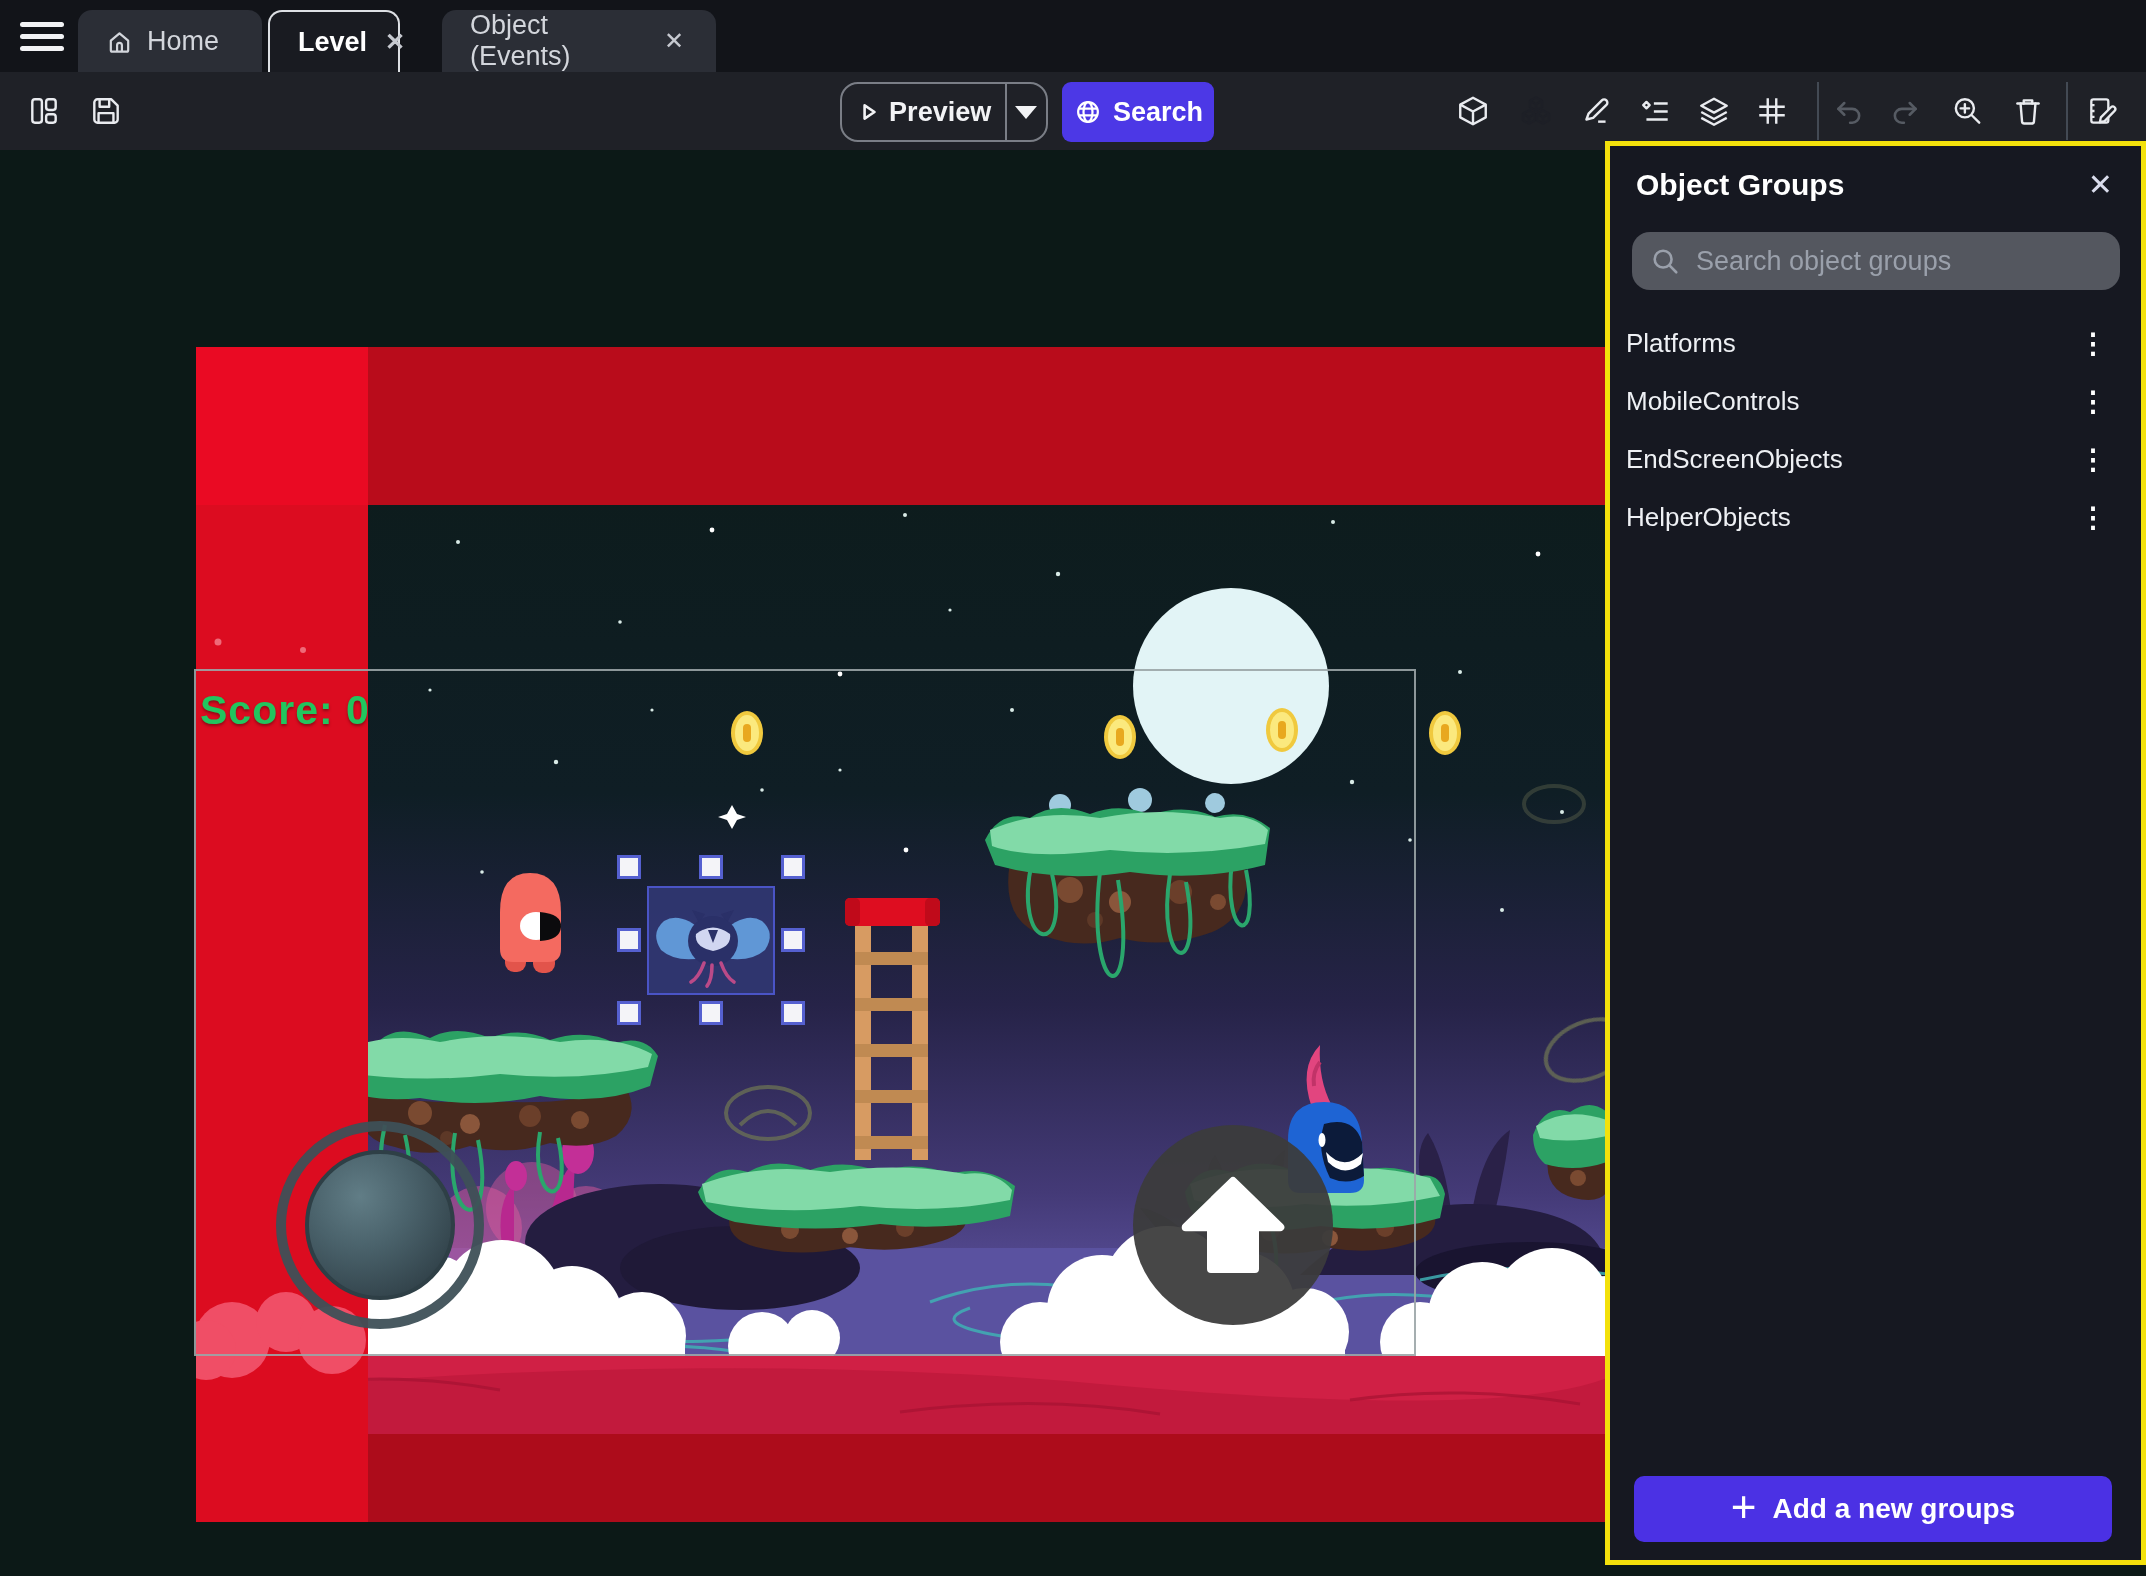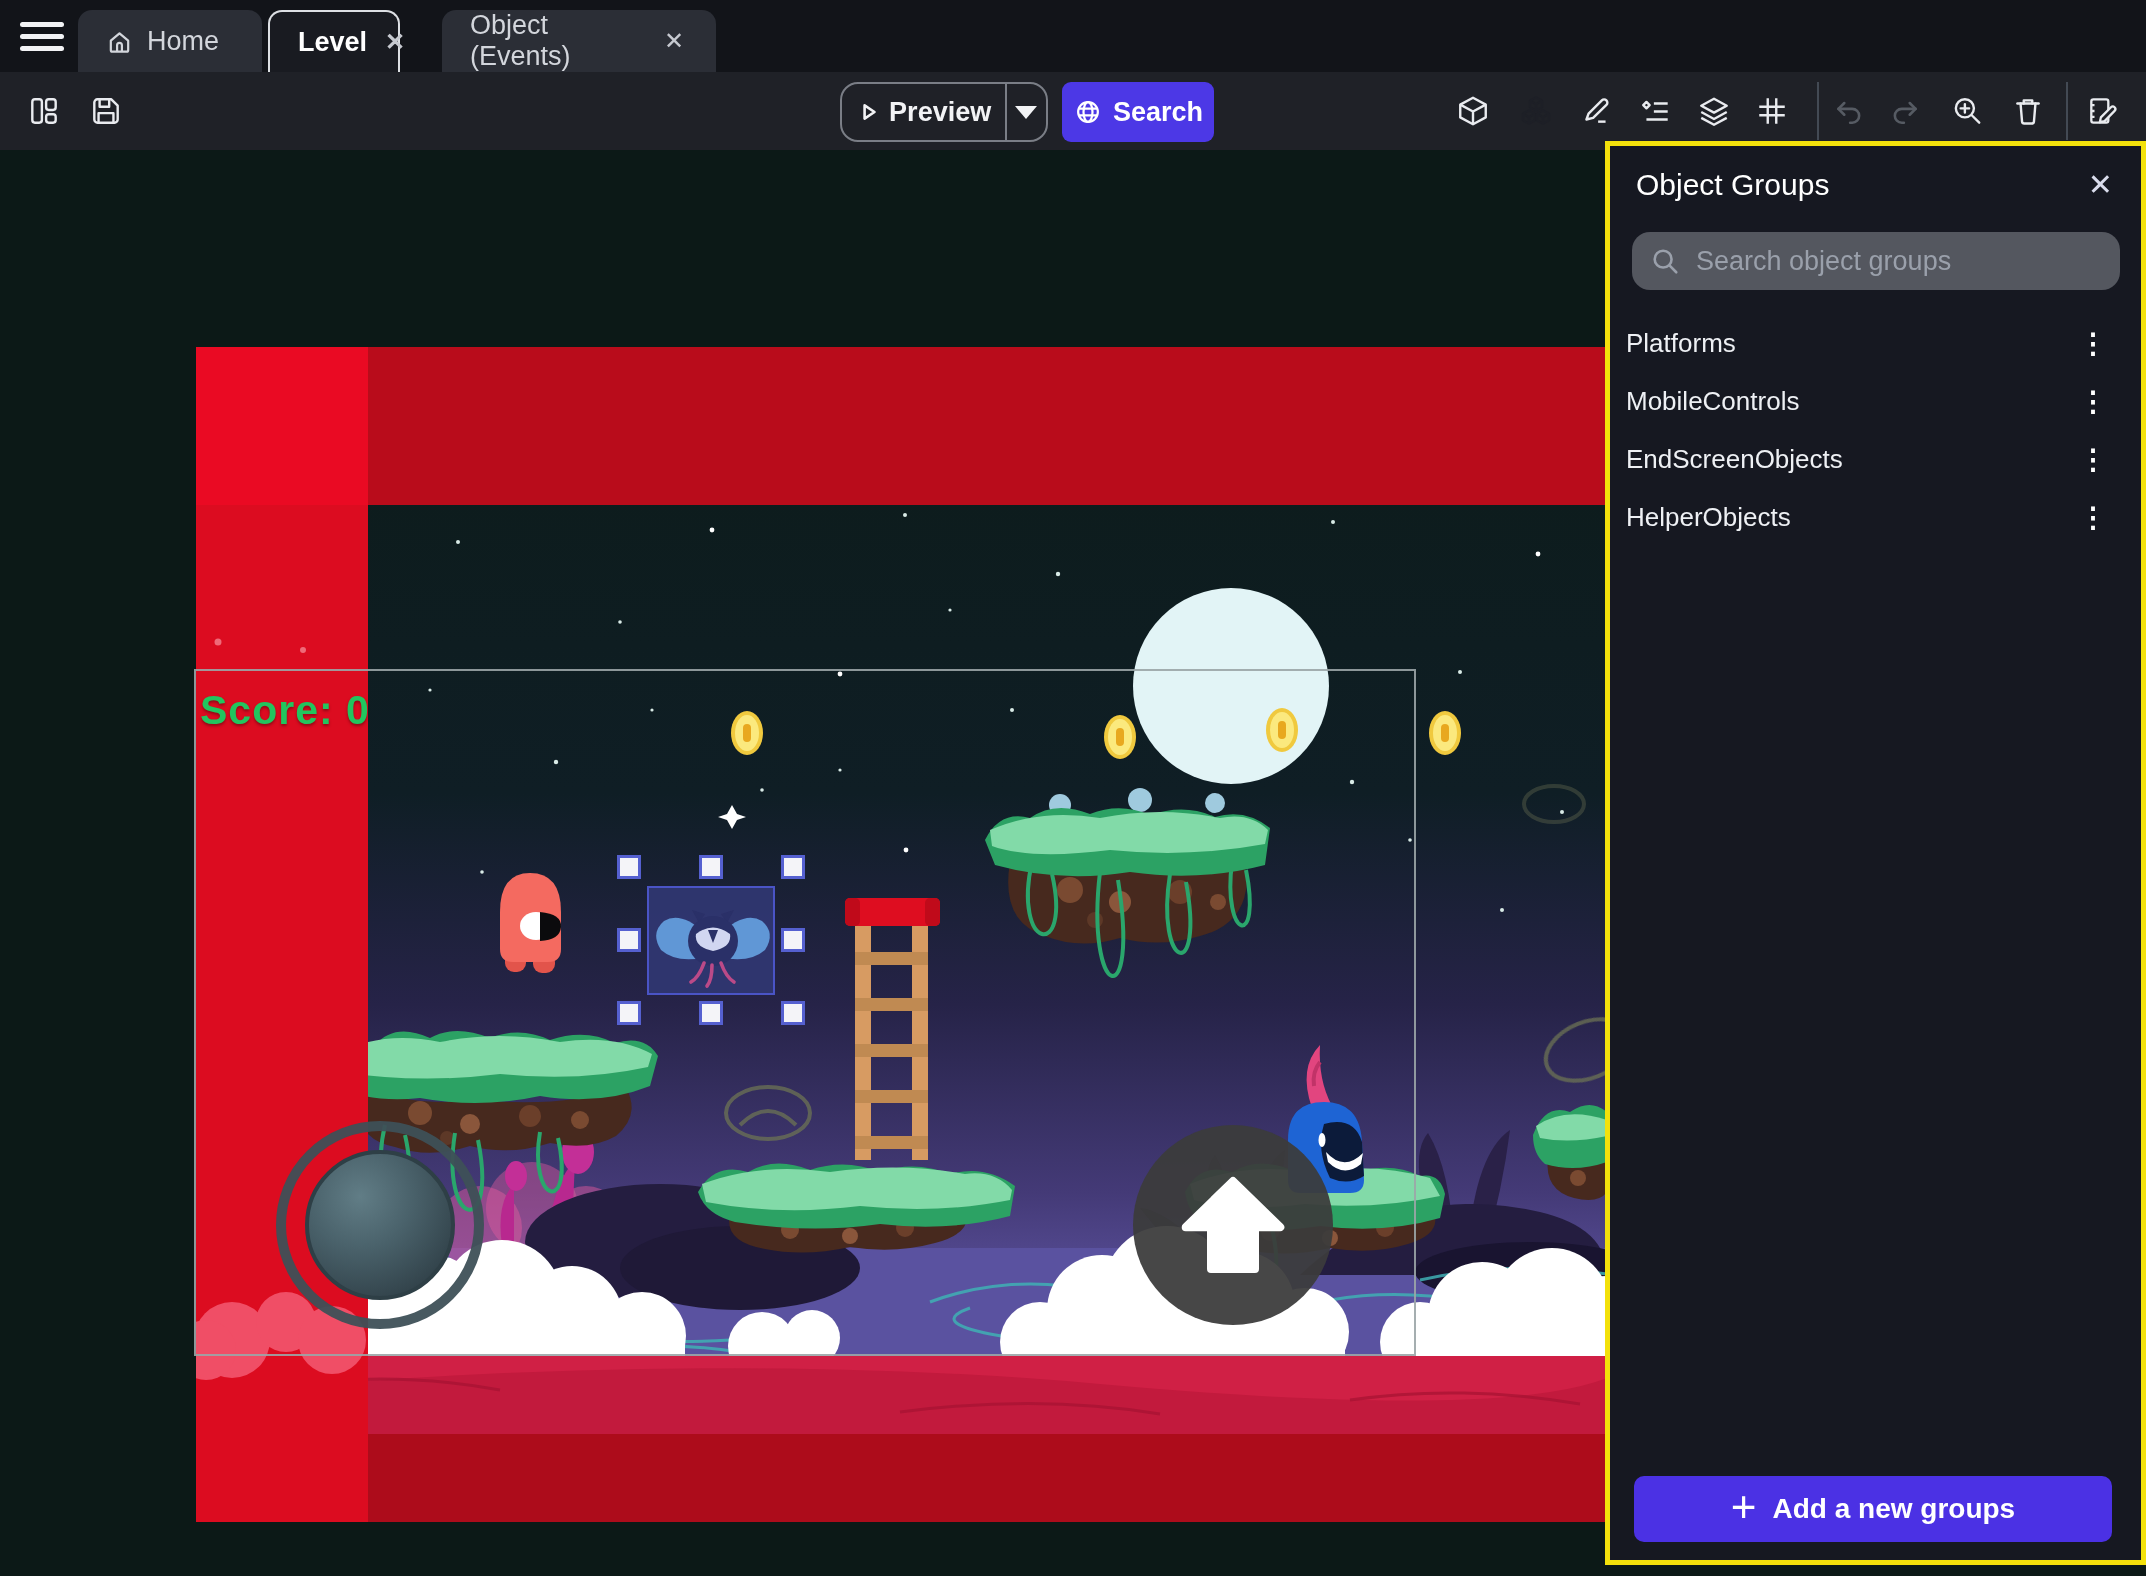--- a/index.html
+++ b/index.html
@@ -30,21 +30,21 @@
   .scene-svg{position:absolute;left:196px;top:197px;width:1411px;height:1175px;z-index:1;}
   .frame{position:absolute;left:194px;top:519px;width:1222px;height:687px;border:2px solid rgba(155,165,167,.9);box-sizing:border-box;z-index:3;}
   .score{position:absolute;left:200px;top:537px;z-index:4;color:#22c55e;font-size:41px;font-weight:bold;letter-spacing:1px;text-shadow:0 2px 3px rgba(0,0,0,.35);}
   .selrect{position:absolute;left:647px;top:736px;width:128px;height:109px;border:2px solid #4a54c6;background:rgba(80,90,200,.18);box-sizing:border-box;z-index:5;}
   .handle{position:absolute;width:24px;height:24px;background:#f4f4f8;border:3px solid #5560d0;box-sizing:border-box;z-index:6;}
   .joystick{position:absolute;left:276px;top:971px;width:208px;height:208px;border-radius:50%;border:10px solid rgba(62,80,87,.95);box-sizing:border-box;z-index:7;}
   .joy-inner{position:absolute;left:50%;top:50%;transform:translate(-50%,-50%);width:150px;height:150px;border-radius:50%;background:radial-gradient(circle at 36% 30%,#617d86 0%,#4a626b 38%,#33444c 78%,#2c3c43 100%);border:4px solid #2e3f46;box-sizing:border-box;}
   .jumpbtn{position:absolute;left:1133px;top:975px;width:200px;height:200px;border-radius:50%;background:rgba(60,60,60,.94);z-index:7;display:flex;align-items:center;justify-content:center;}
   
   .panel{position:absolute;left:1605px;top:141px;width:541px;height:1424px;background:#161821;border:5px solid #f3e10b;box-sizing:border-box;z-index:20;}
-  .panel-title{position:absolute;left:26px;top:22px;color:#fff;font-size:30px;font-weight:400;}
+  .panel-title{position:absolute;left:26px;top:22px;color:#fff;font-size:30px;font-weight:700;}
   .panel-close{position:absolute;right:22px;top:22px;color:#d9dcec;font-size:30px;line-height:1;padding:2px 6px;}
   .searchbox{position:absolute;left:22px;top:86px;width:488px;height:58px;background:#54575f;border-radius:18px;display:flex;align-items:center;}
   .searchbox svg{width:30px;height:30px;margin:0 14px 0 18px;}
   .searchbox input{flex:1;background:transparent;border:none;outline:none;color:#e6e8ee;font-size:27px;font-family:"Liberation Sans",sans-serif;}
   .searchbox input::placeholder{color:#9aa0ab;}
   .grouplist{position:absolute;left:0;top:168px;width:100%;}
   .grouprow{position:relative;height:58px;display:flex;align-items:center;}
   .grouprow .gname{margin-left:16px;color:#eef0f4;font-size:26px;}
   .grouprow .kebab{position:absolute;right:26px;color:#fff;font-size:28px;font-weight:bold;letter-spacing:0;padding:2px 8px;}
   .addgroup{position:absolute;left:24px;bottom:18px;width:478px;height:66px;background:#4b31e4;border-radius:10px;display:flex;align-items:center;justify-content:center;gap:16px;color:#fff;font-weight:bold;font-size:28px;}

